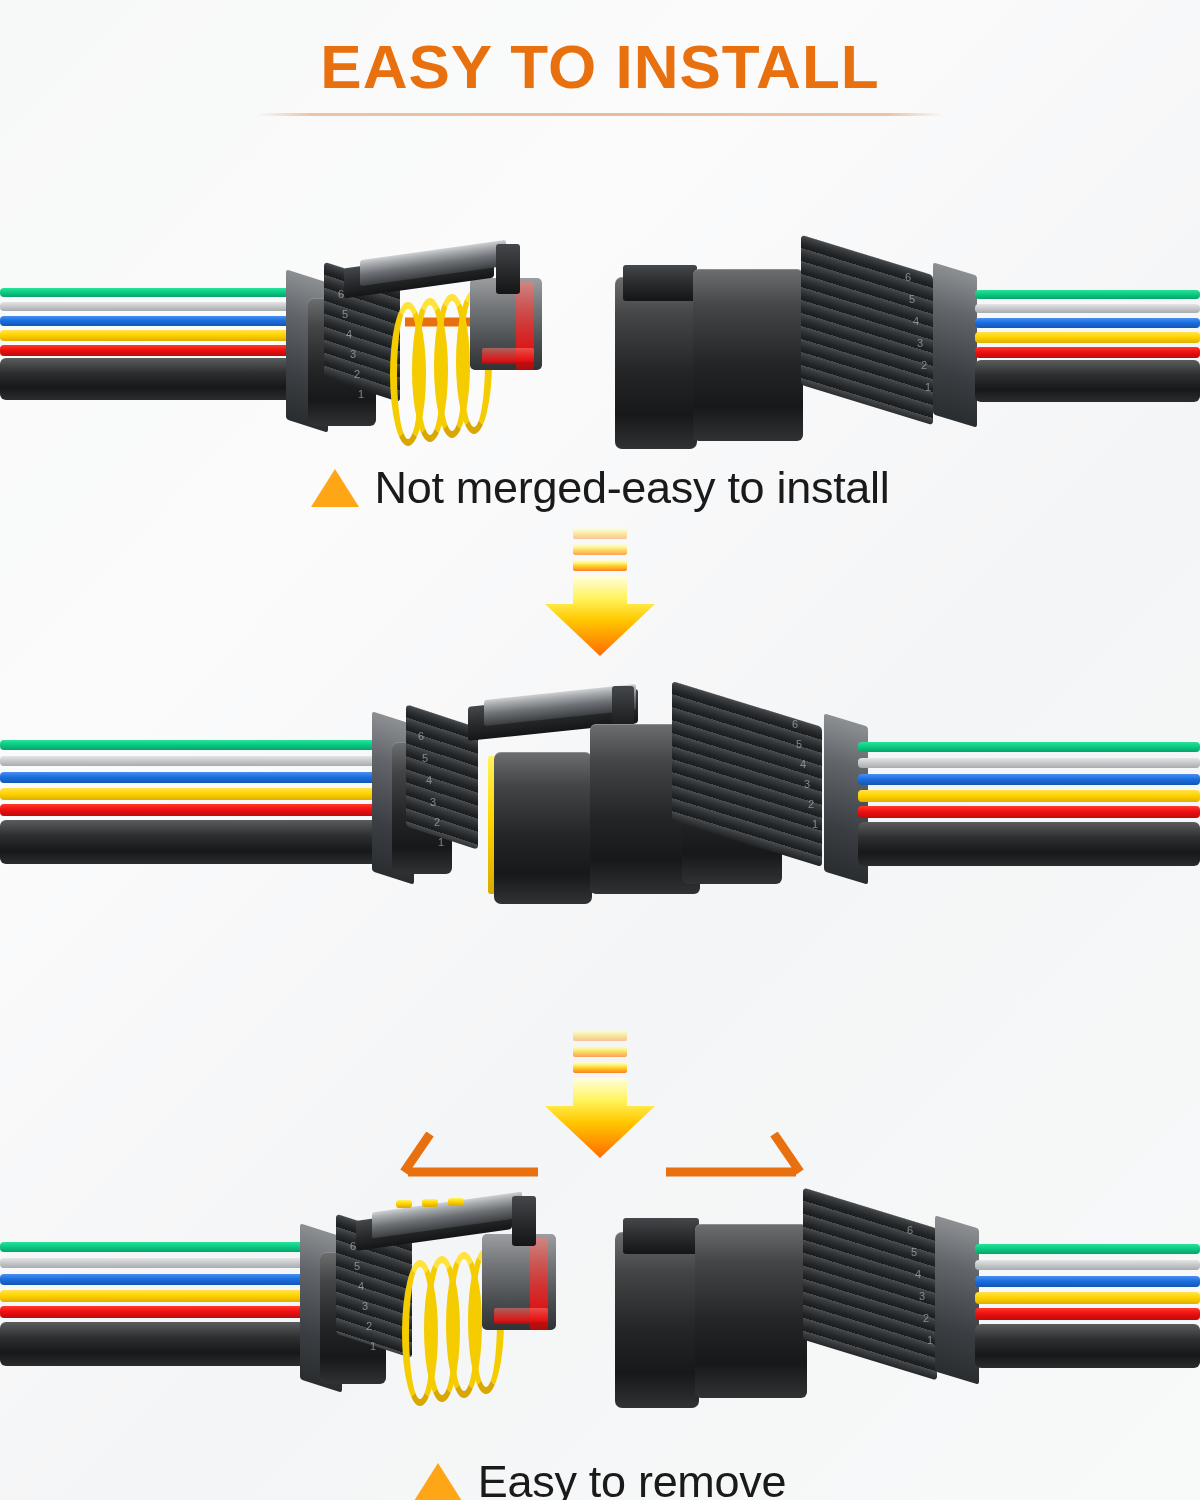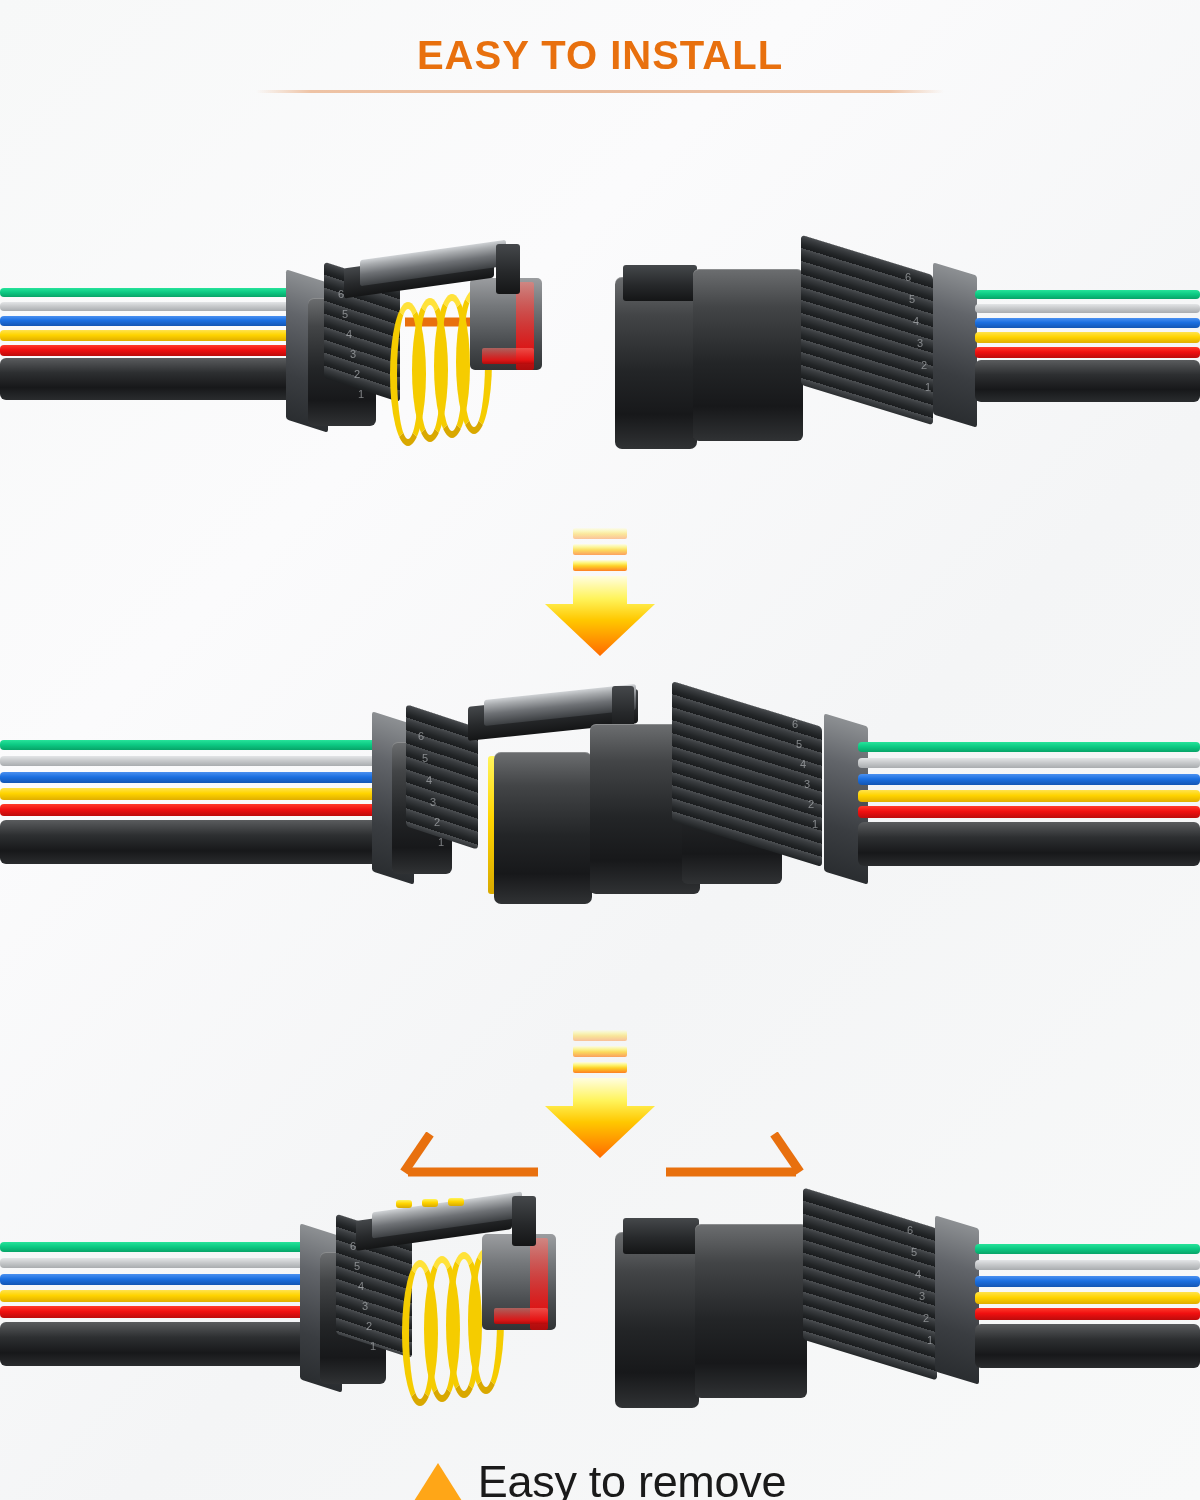--- a/index.html
+++ b/index.html
@@ -20,21 +20,21 @@
   .title-block {
     position: absolute;
     top: 34px;
     left: 0;
     width: 1200px;
     text-align: center;
   }
   .title {
     font-family: "Liberation Sans", sans-serif;
     font-weight: bold;
-    font-size: 40px;
+    font-size: 62px;
     letter-spacing: 1px;
     color: #e8700e;
     line-height: 1.05;
     margin: 0;
     white-space: nowrap;
   }
   .title-rule {
     width: 688px;
     height: 3px;
     margin: 14px auto 0 auto;
@@ -232,20 +232,26 @@
 
   <div class="wires" style="left:975px;top:150px;width:225px;">
     <div class="wire w-green" style="top:0px;height:9px;"></div>
     <div class="wire w-white" style="top:14px;height:9px;"></div>
     <div class="wire w-blue" style="top:28px;height:10px;"></div>
     <div class="wire w-yellow" style="top:42px;height:11px;"></div>
     <div class="wire w-red" style="top:57px;height:11px;"></div>
     <div class="wire w-black" style="top:70px;height:42px;border-radius:6px;"></div>
   </div>
 
+  <div class="caption" style="top:322px;">
+    <span class="caption-inner">
+      <span class="tri"></span>
+      <span class="caption-text">Not merged-easy to install</span>
+    </span>
+  </div>
 </div>
 
 <svg class="down-arrow" style="left:542px;top:528px;" width="116" height="130" viewBox="0 0 116 130">
   <defs>
     <linearGradient id="dg1" x1="0" y1="0" x2="0" y2="1">
       <stop offset="0%" stop-color="#fffde0"></stop>
       <stop offset="28%" stop-color="#fff45c"></stop>
       <stop offset="55%" stop-color="#ffc800"></stop>
       <stop offset="100%" stop-color="#ff6a00"></stop>
     </linearGradient>

